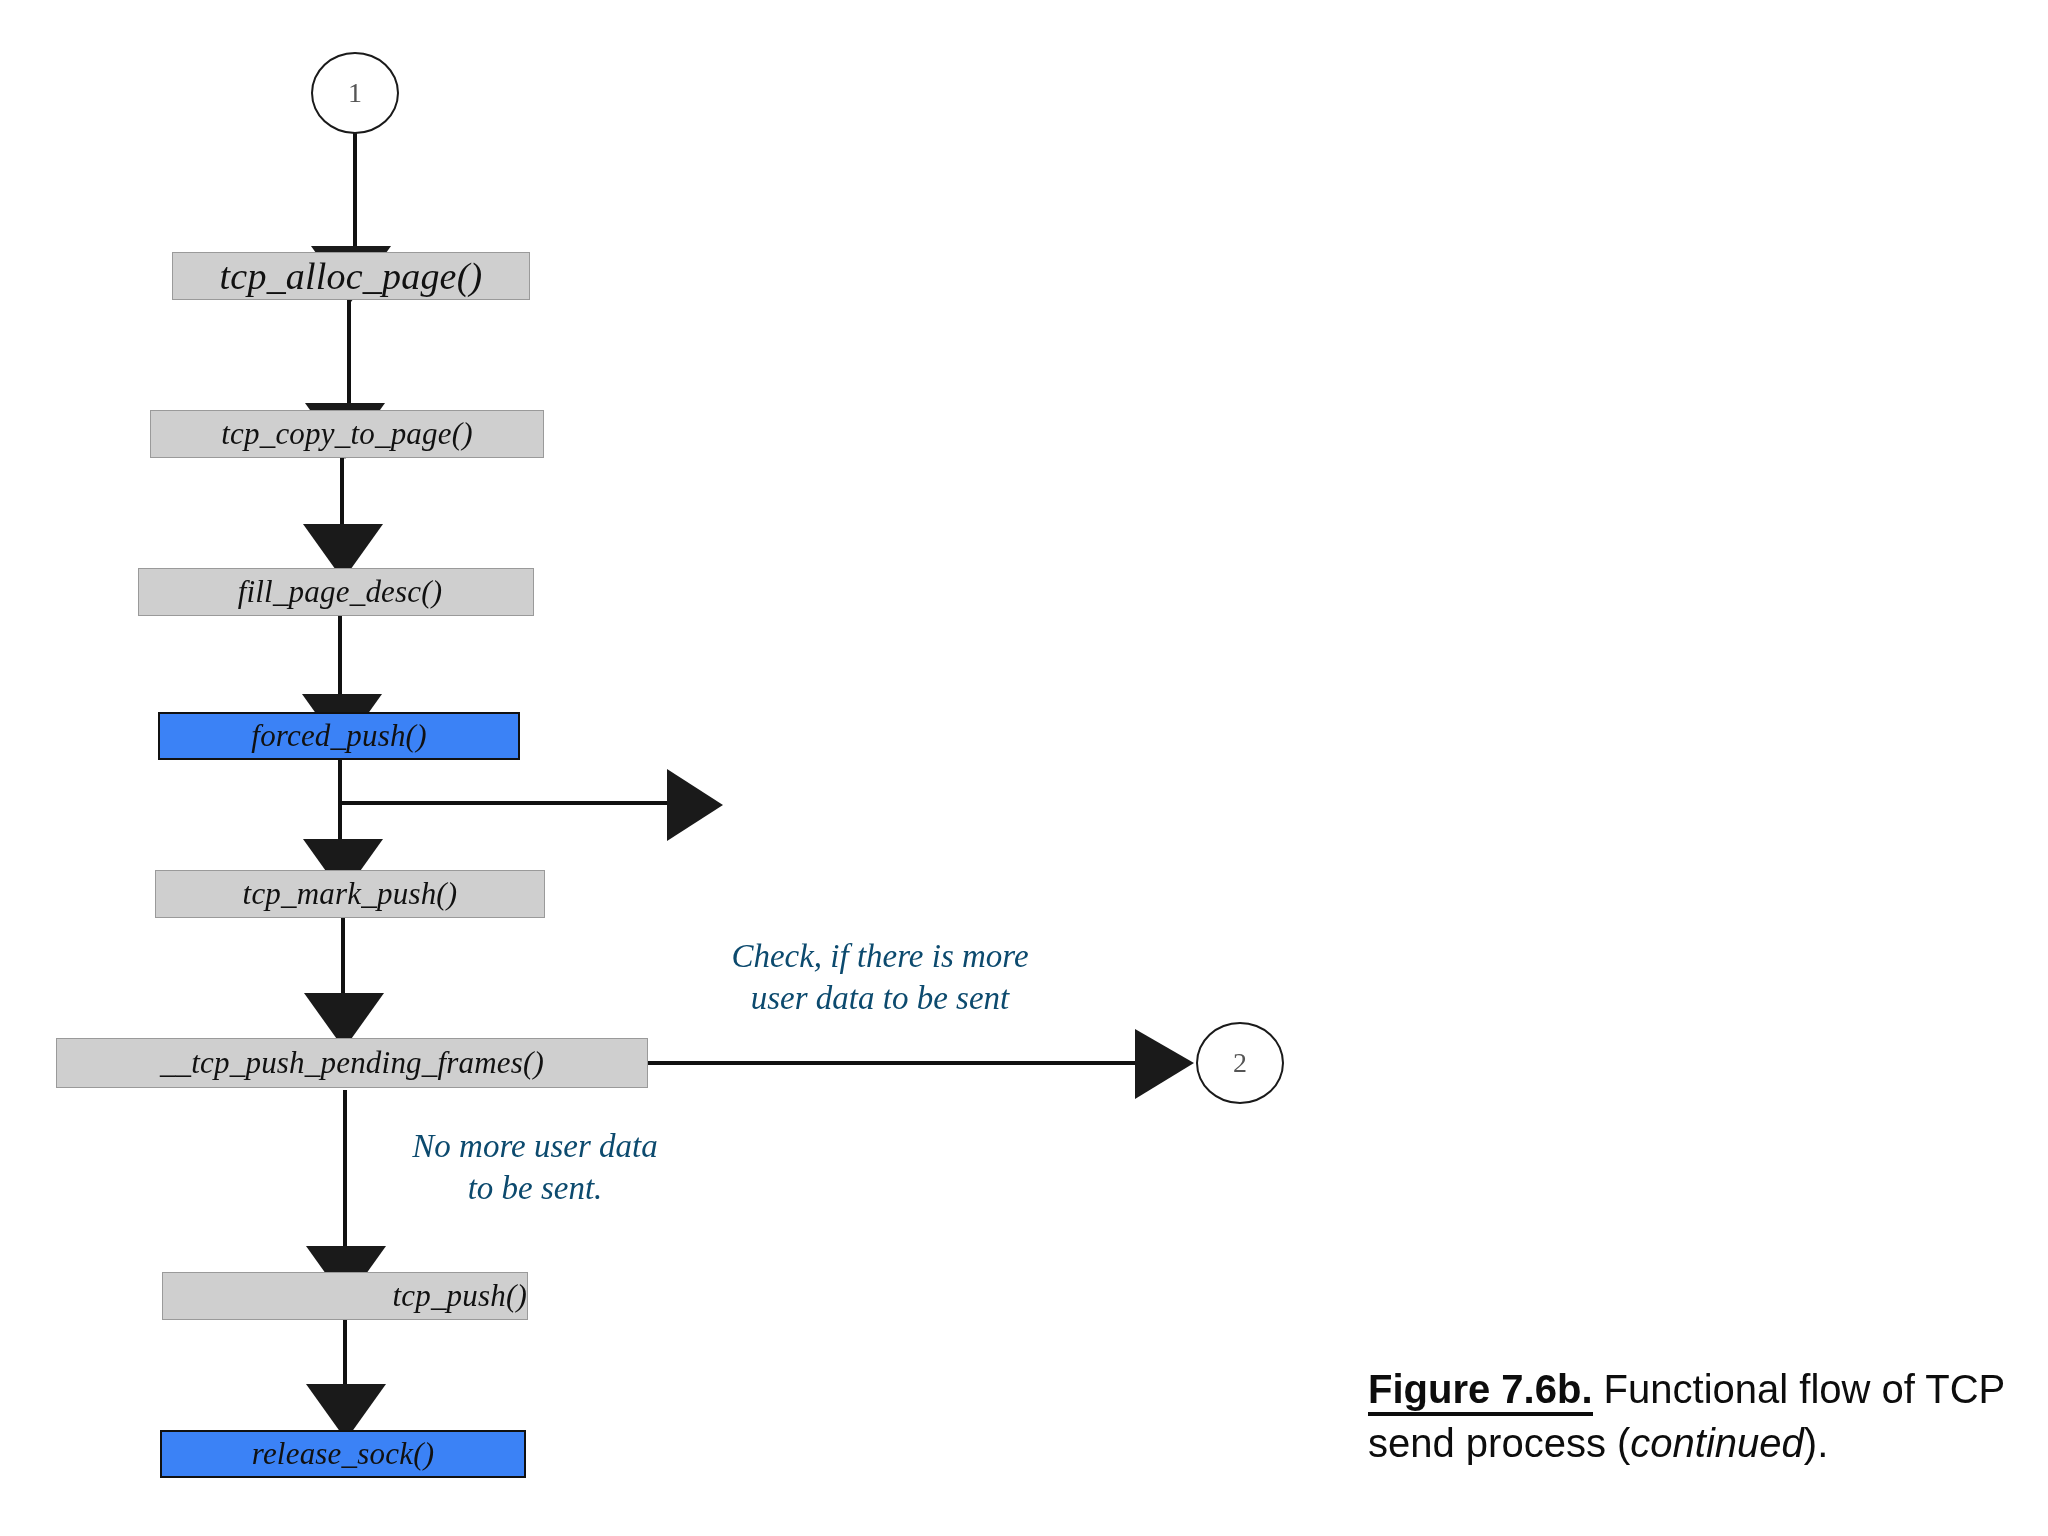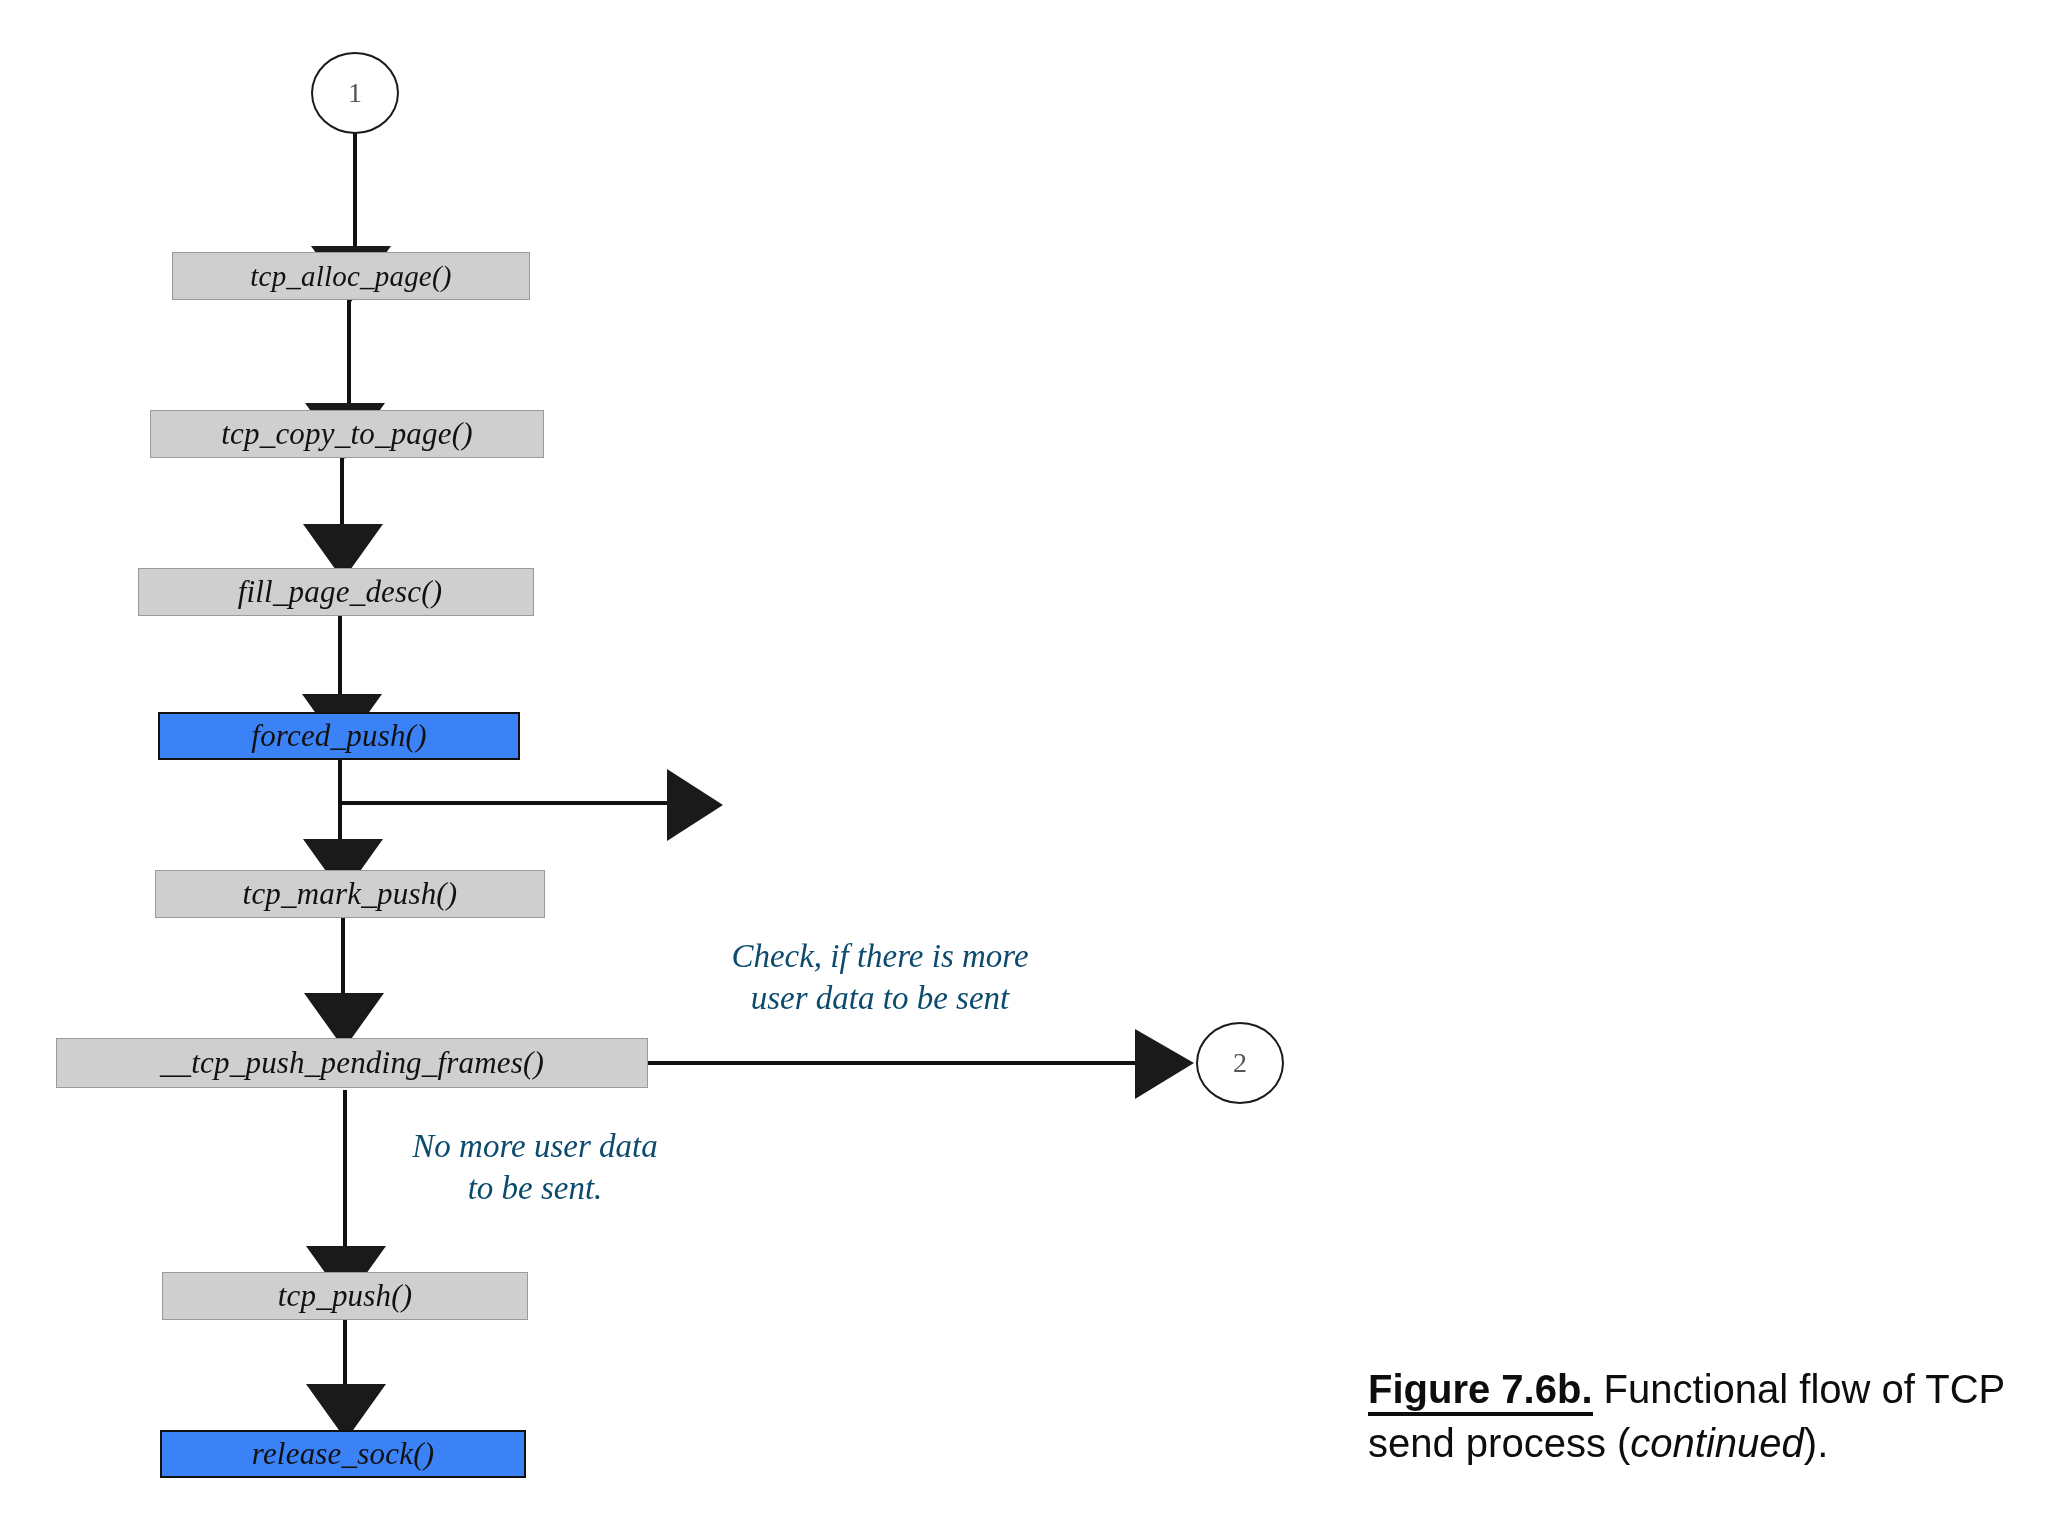--- a/index.html
+++ b/index.html
@@ -127,21 +127,21 @@
 
       <polygon points="667,769 667,841 723,805"></polygon>
       <polygon points="1135,1029 1135,1099 1194,1063"></polygon>
     </g>
   </svg>
 
   <div class="connector" style="left:311px; top:52px; width:88px; height:82px; font-size:28px;">
     <span>1</span>
   </div>
 
-  <div class="node gray" style="left:172px; top:252px; width:358px; height:48px; font-size:29px;">
+  <div class="node gray" style="left:172px; top:252px; width:358px; height:48px; font-size:38px;">
     <span>tcp_alloc_page()</span>
   </div>
 
   <div class="node gray" style="left:150px; top:410px; width:394px; height:48px; font-size:31px;">
     <span>tcp_copy_to_page()</span>
   </div>
 
   <div class="node gray" style="left:138px; top:568px; width:396px; height:48px; font-size:31px;padding-left:8px;">
     <span>fill_page_desc()</span>
   </div>
@@ -152,21 +152,21 @@
 
 
   <div class="node gray" style="left:155px; top:870px; width:390px; height:48px; font-size:31px;">
     <span>tcp_mark_push()</span>
   </div>
 
   <div class="node gray" style="left:56px; top:1038px; width:592px; height:50px; font-size:31px;">
     <span>__tcp_push_pending_frames()</span>
   </div>
 
-  <div class="node gray" style="left:162px; top:1272px; width:366px; height:48px; font-size:31px;">
+  <div class="node gray" style="left:162px; top:1272px; width:366px; height:48px; font-size:31px;justify-content:flex-end;">
     <span>tcp_push()</span>
   </div>
 
   <div class="node light" style="left:160px; top:1430px; width:366px; height:48px; font-size:31px;">
     <span>release_sock()</span>
   </div>
 
   <div class="connector" style="left:1196px; top:1022px; width:88px; height:82px; font-size:28px;">
     <span>2</span>
   </div>

